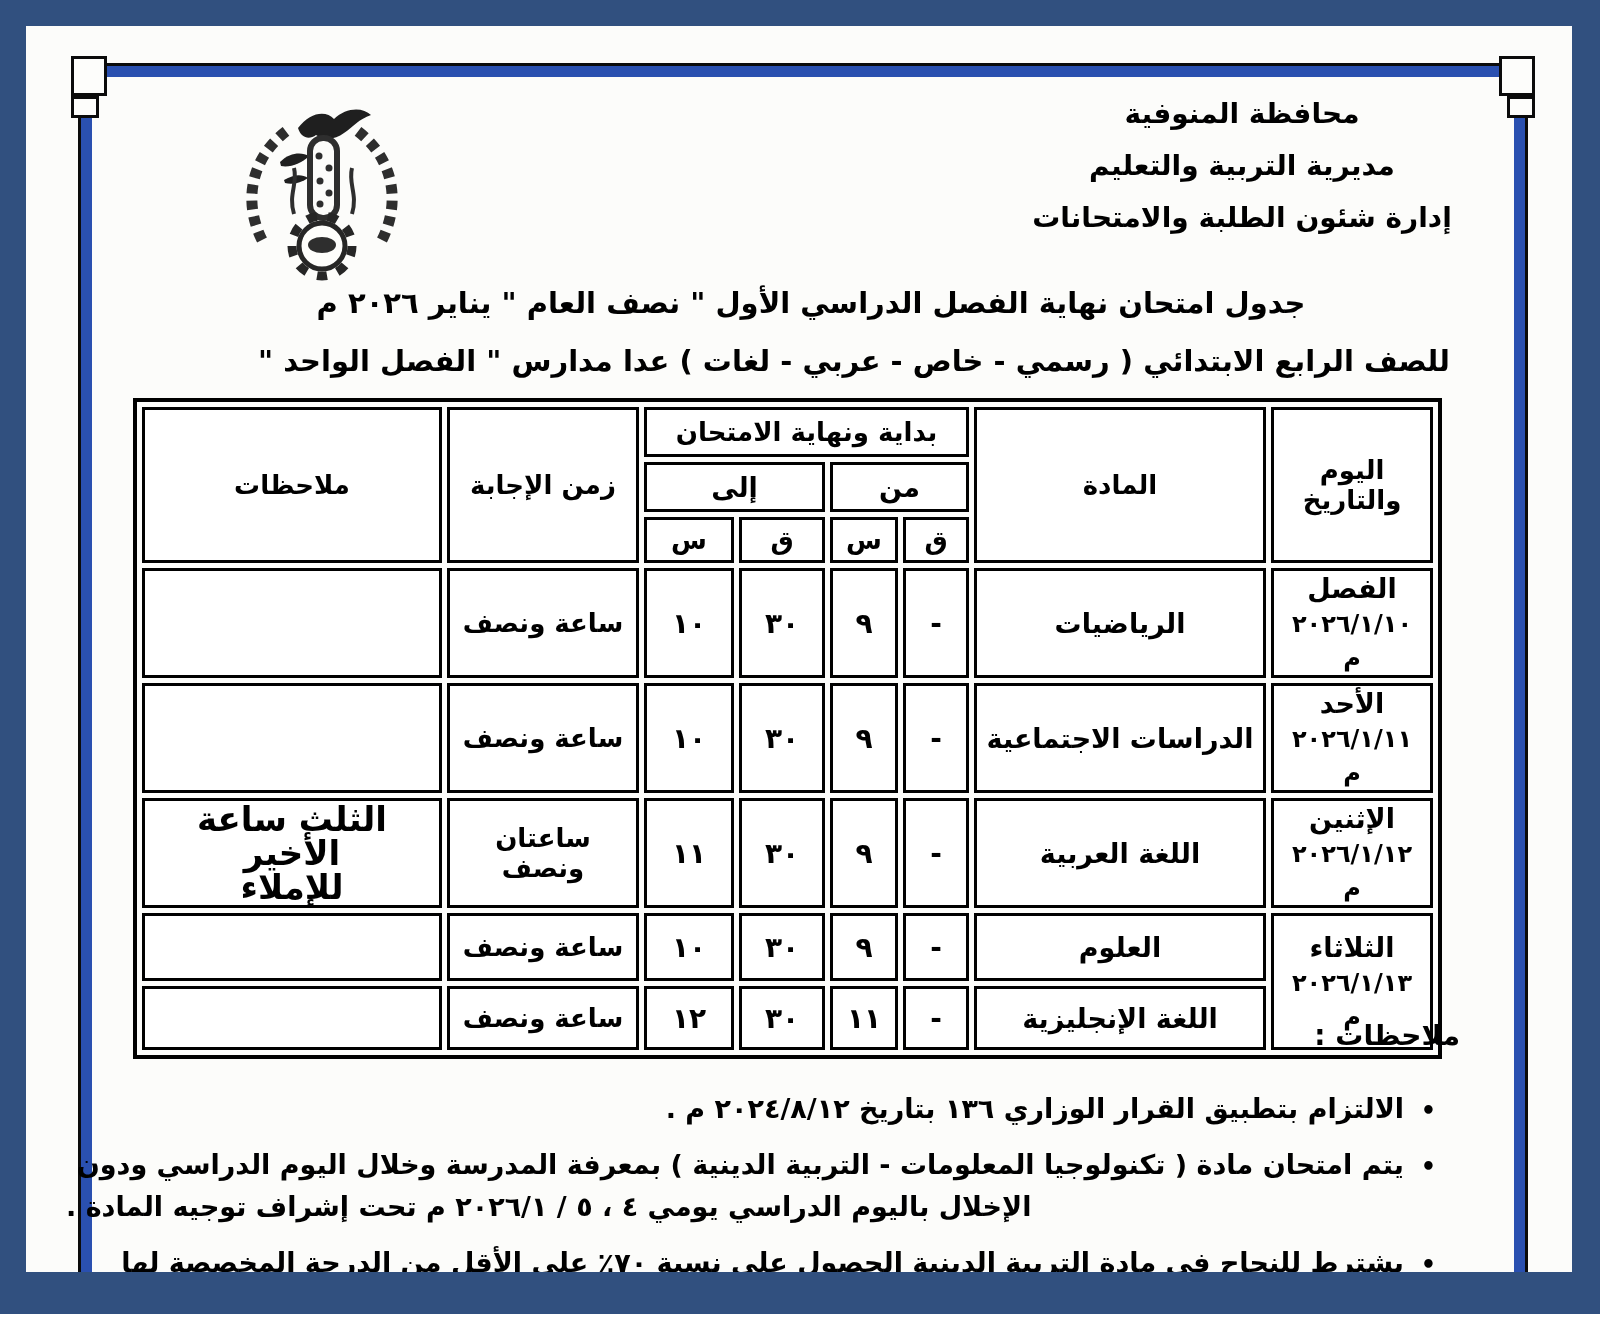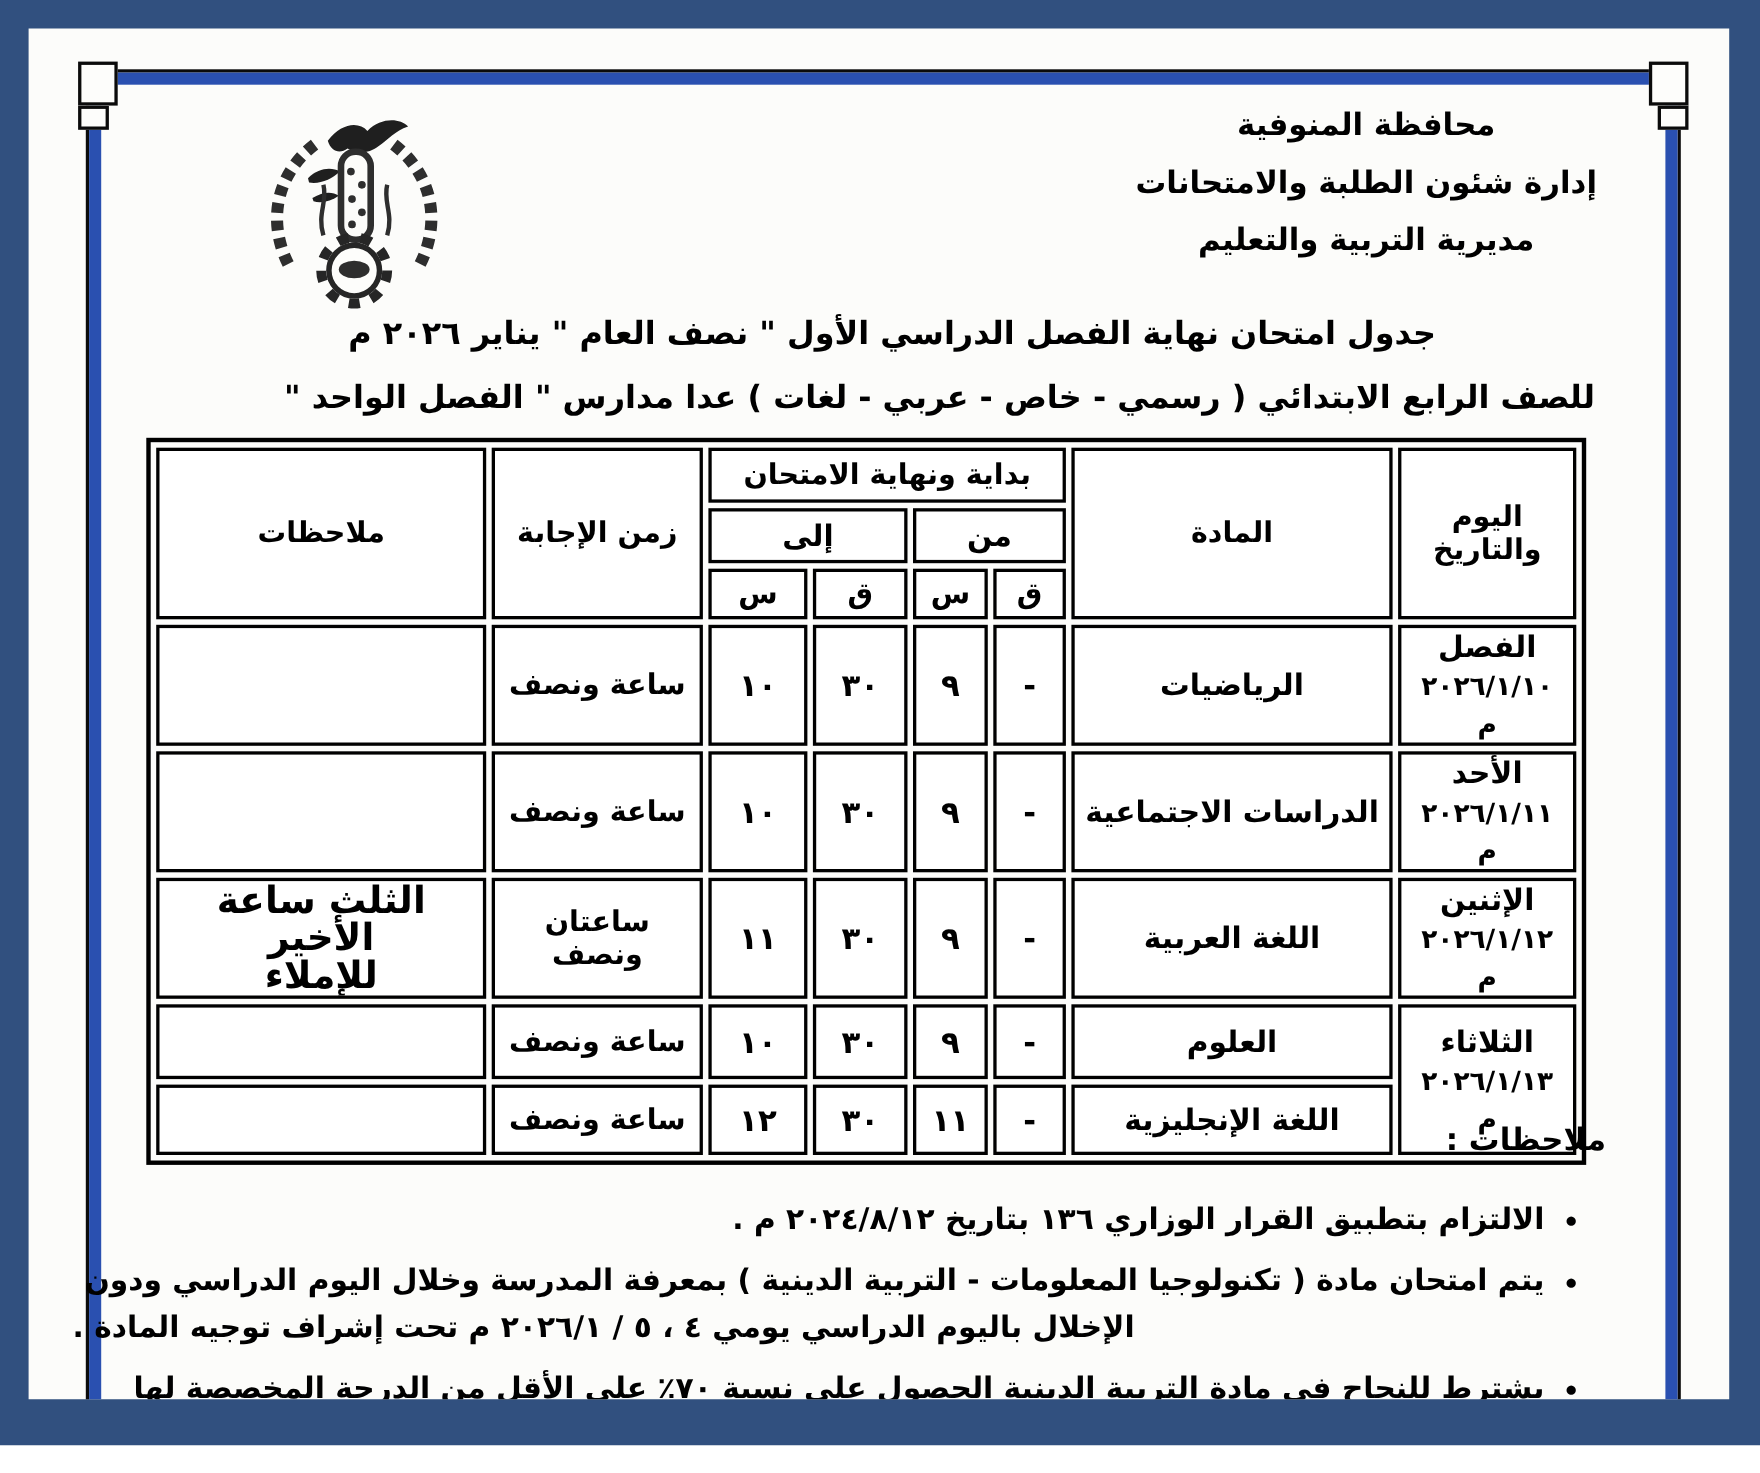--- a/index.html
+++ b/index.html
@@ -104,22 +104,22 @@
       <path d="M72 126 C66 106 76 96 72 80" fill="none" stroke="#2e2e2e" stroke-width="4"></path>
       <path d="M130 126 C136 106 126 96 130 80" fill="none" stroke="#2e2e2e" stroke-width="4"></path>
       <circle cx="100" cy="158" r="30" fill="none" stroke="#262626" stroke-width="9" stroke-dasharray="10 11"></circle>
       <circle cx="100" cy="158" r="23" fill="#fdfdfb" stroke="#262626" stroke-width="5"></circle>
       <ellipse cx="100" cy="157" rx="14" ry="8" fill="#2e2e2e"></ellipse>
     </svg>
   </div>
 
   <div class="letterhead">
     <div>محافظة المنوفية</div>
+    <div>مديرية التربية والتعليم</div>
     <div>إدارة شئون الطلبة والامتحانات</div>
-    <div>مديرية التربية والتعليم</div>
   </div>
 
   <div class="title1">جدول امتحان نهاية الفصل الدراسي الأول " نصف العام " يناير ٢٠٢٦ م</div>
   <div class="title2">للصف الرابع  الابتدائي ( رسمي - خاص - عربي - لغات ) عدا مدارس " الفصل الواحد "</div>
 
   <div class="tablewrap">
     <table class="exam">
       <colgroup>
         <col style="width:162px">
           <col style="width:292px">

